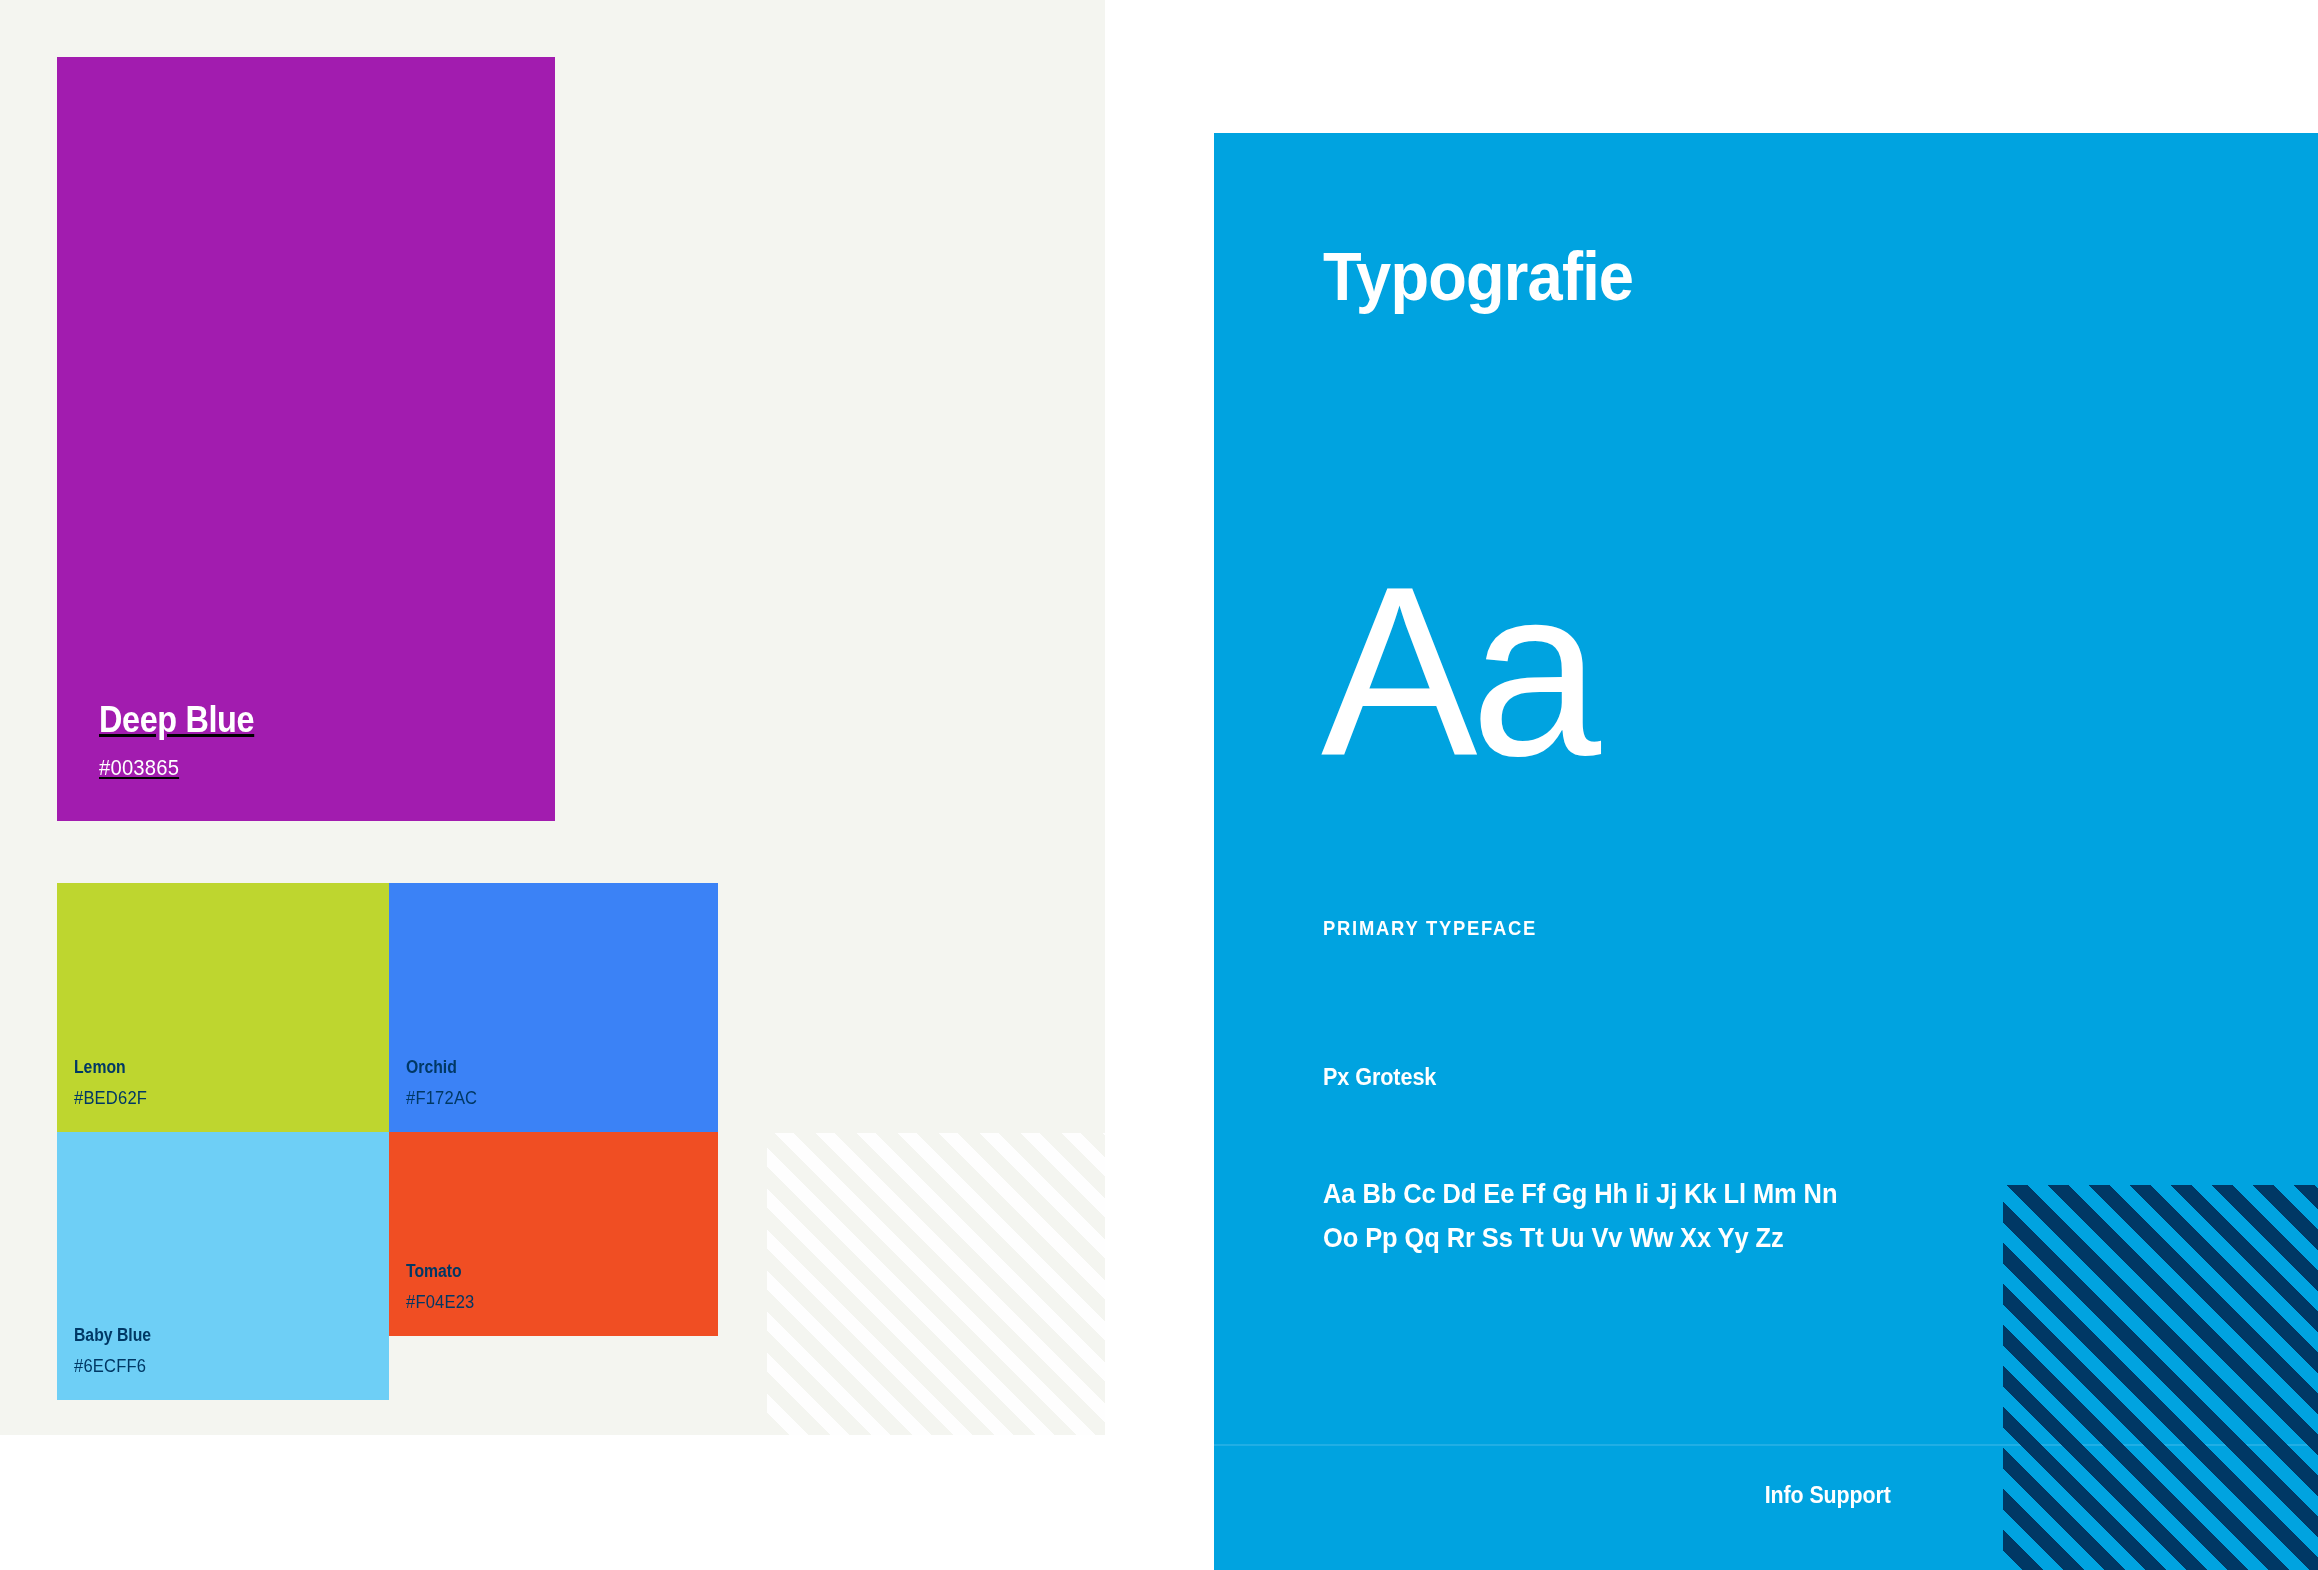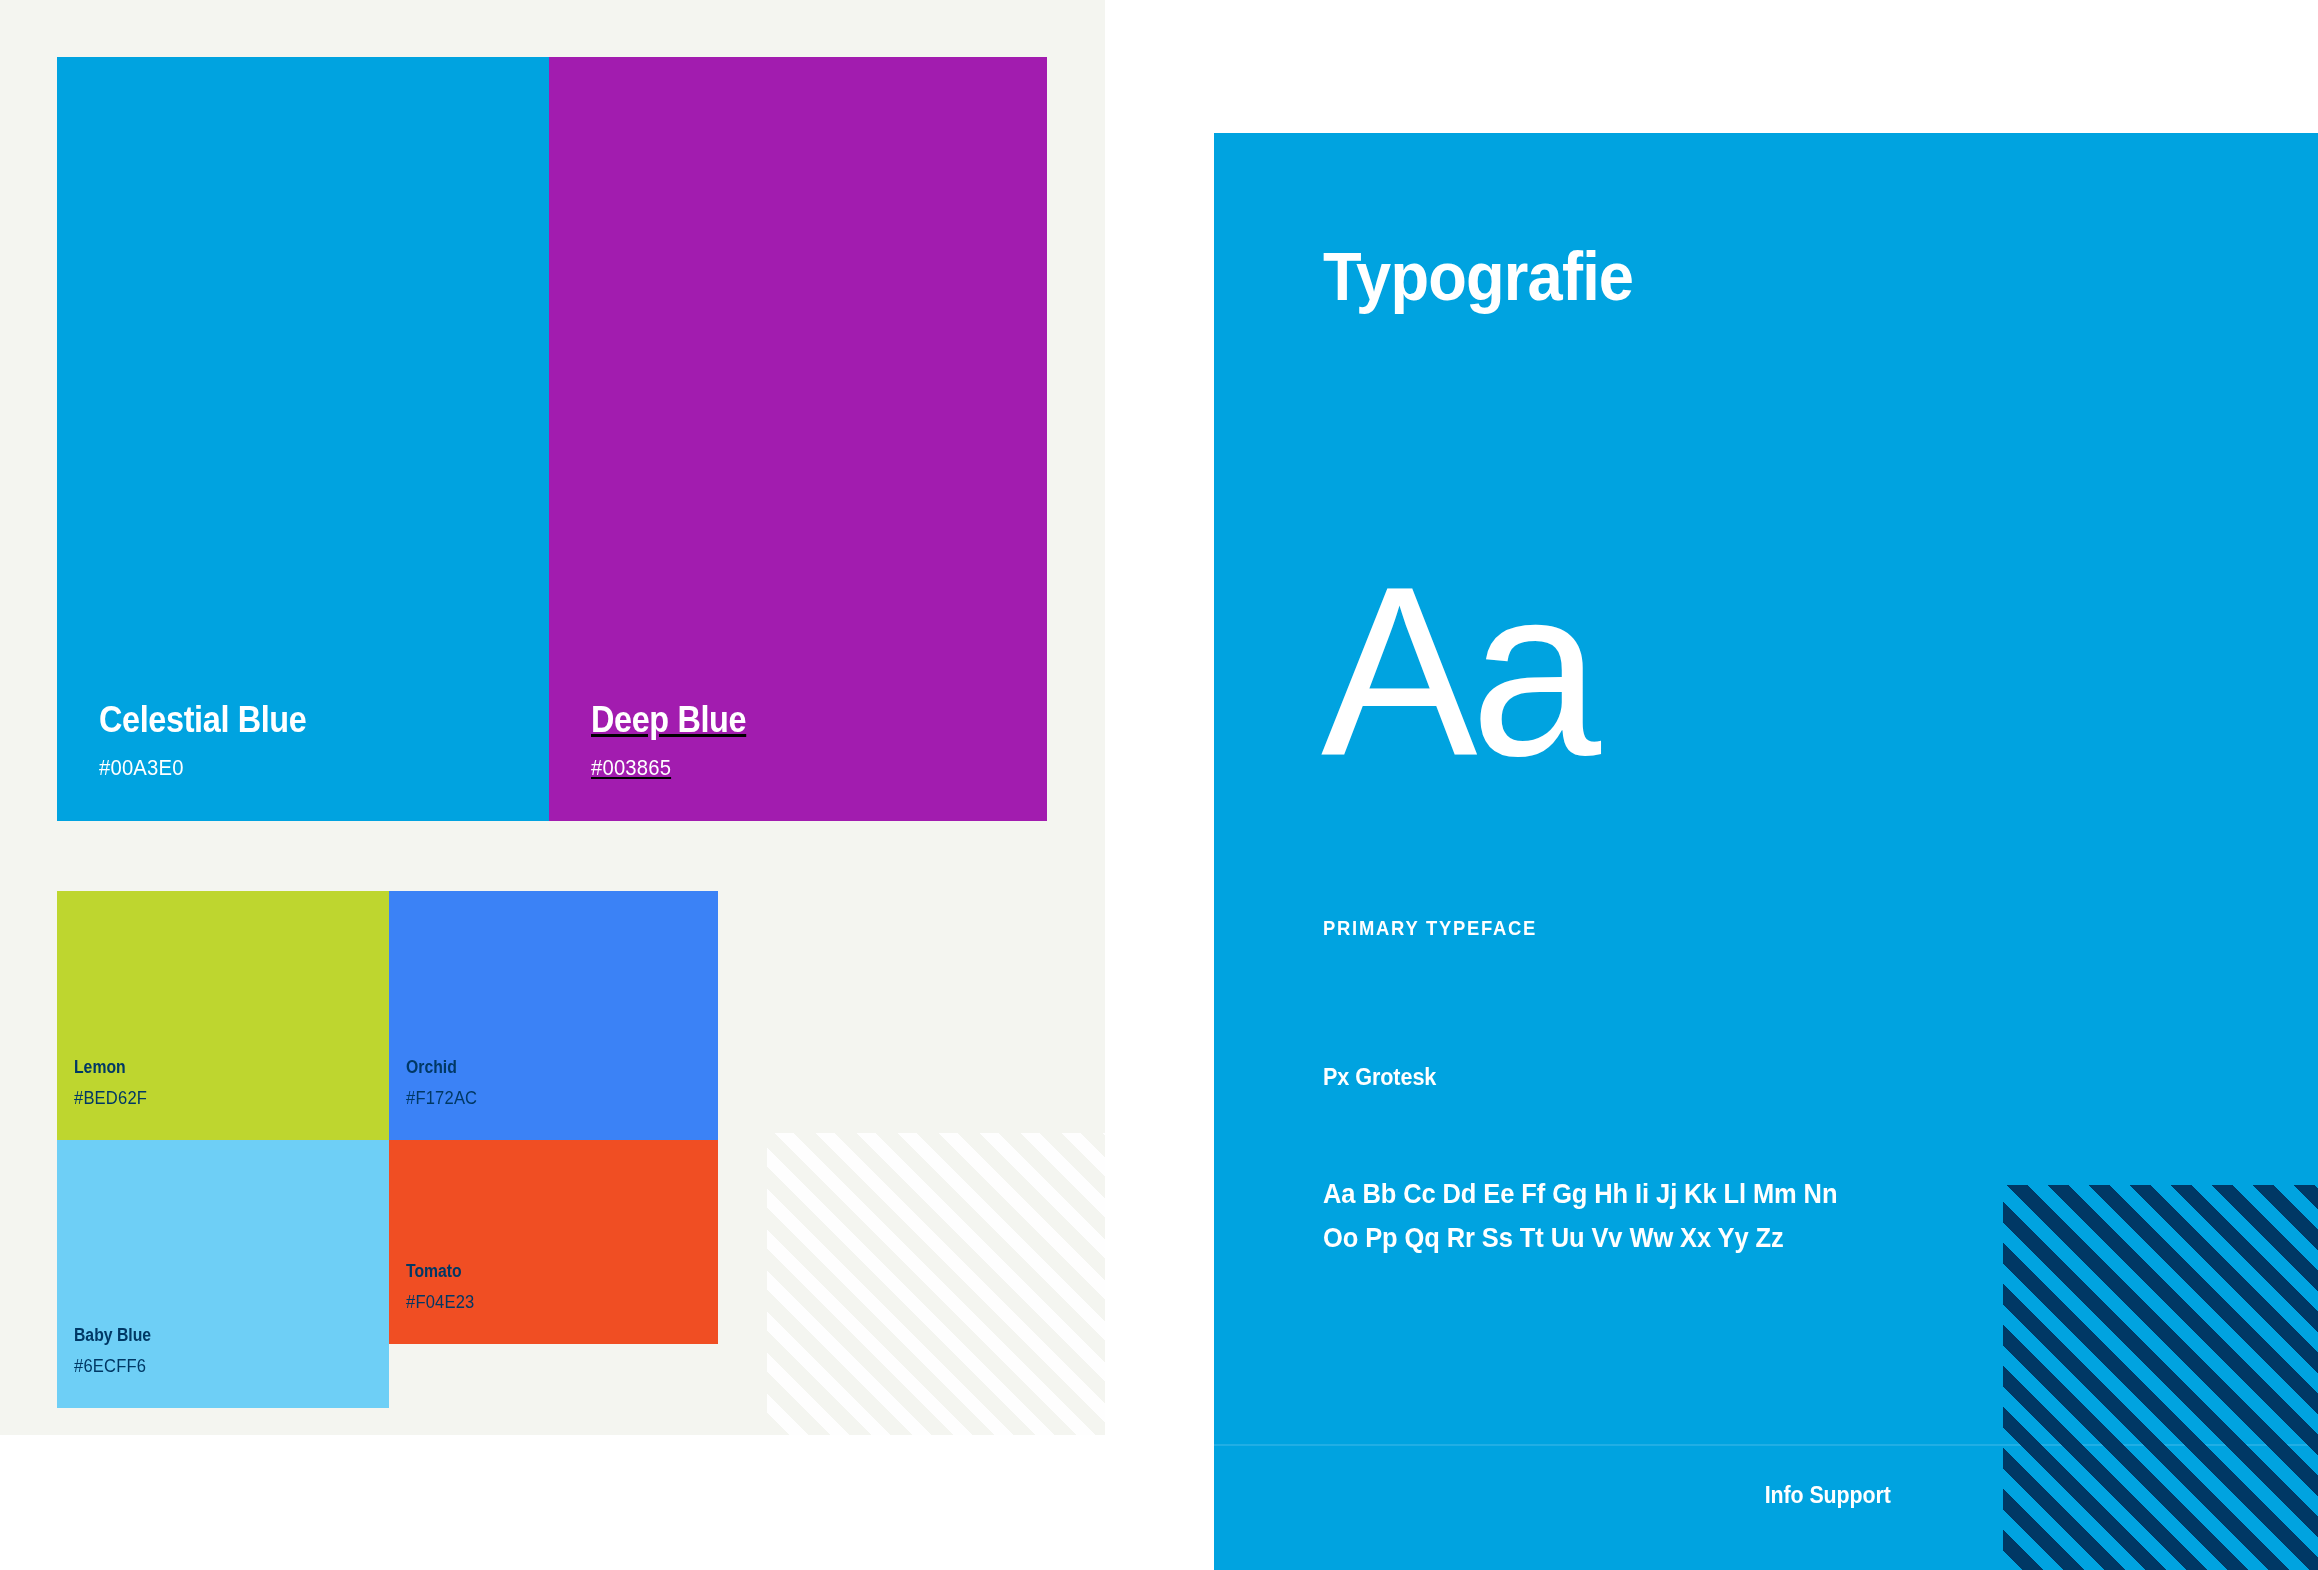--- a/index.html
+++ b/index.html
@@ -91,23 +91,22 @@
     left: 57px;
     top: 883px;
     width: 990px;
     height: 497px;
   }
   .swatch-secondary {
     position: absolute;
     display: flex;
     flex-direction: column;
     justify-content: flex-end;
-    padding: 0 0 33px 17px;
+    padding: 0 0 25px 17px;
     box-sizing: border-box;
-    margin-top: 8px;
   }
   .swatch-secondary .sw-name {
     font-size: 17.5px;
     font-weight: 700;
     line-height: 1;
     margin: 0 0 12.7px 0;
     transform: scaleX(0.90);
     transform-origin: left center;
   }
   .swatch-secondary .sw-hex {
@@ -258,24 +257,20 @@
     transform: scaleX(0.93);
   }
 </style>
 </head>
 <body>
 
 <section class="color-panel">
 
   <div class="primary-swatches">
 
-    <div class="swatch-primary celestial">
-      <p class="sw-name">Celestial Blue</p>
-      <p class="sw-hex">#00A3E0</p>
-    </div>
 
     <div class="swatch-primary deep">
       <p class="sw-name">Deep Blue</p>
       <p class="sw-hex">#003865</p>
     </div>
 
   </div>
 
   <div class="secondary-swatches">
 

